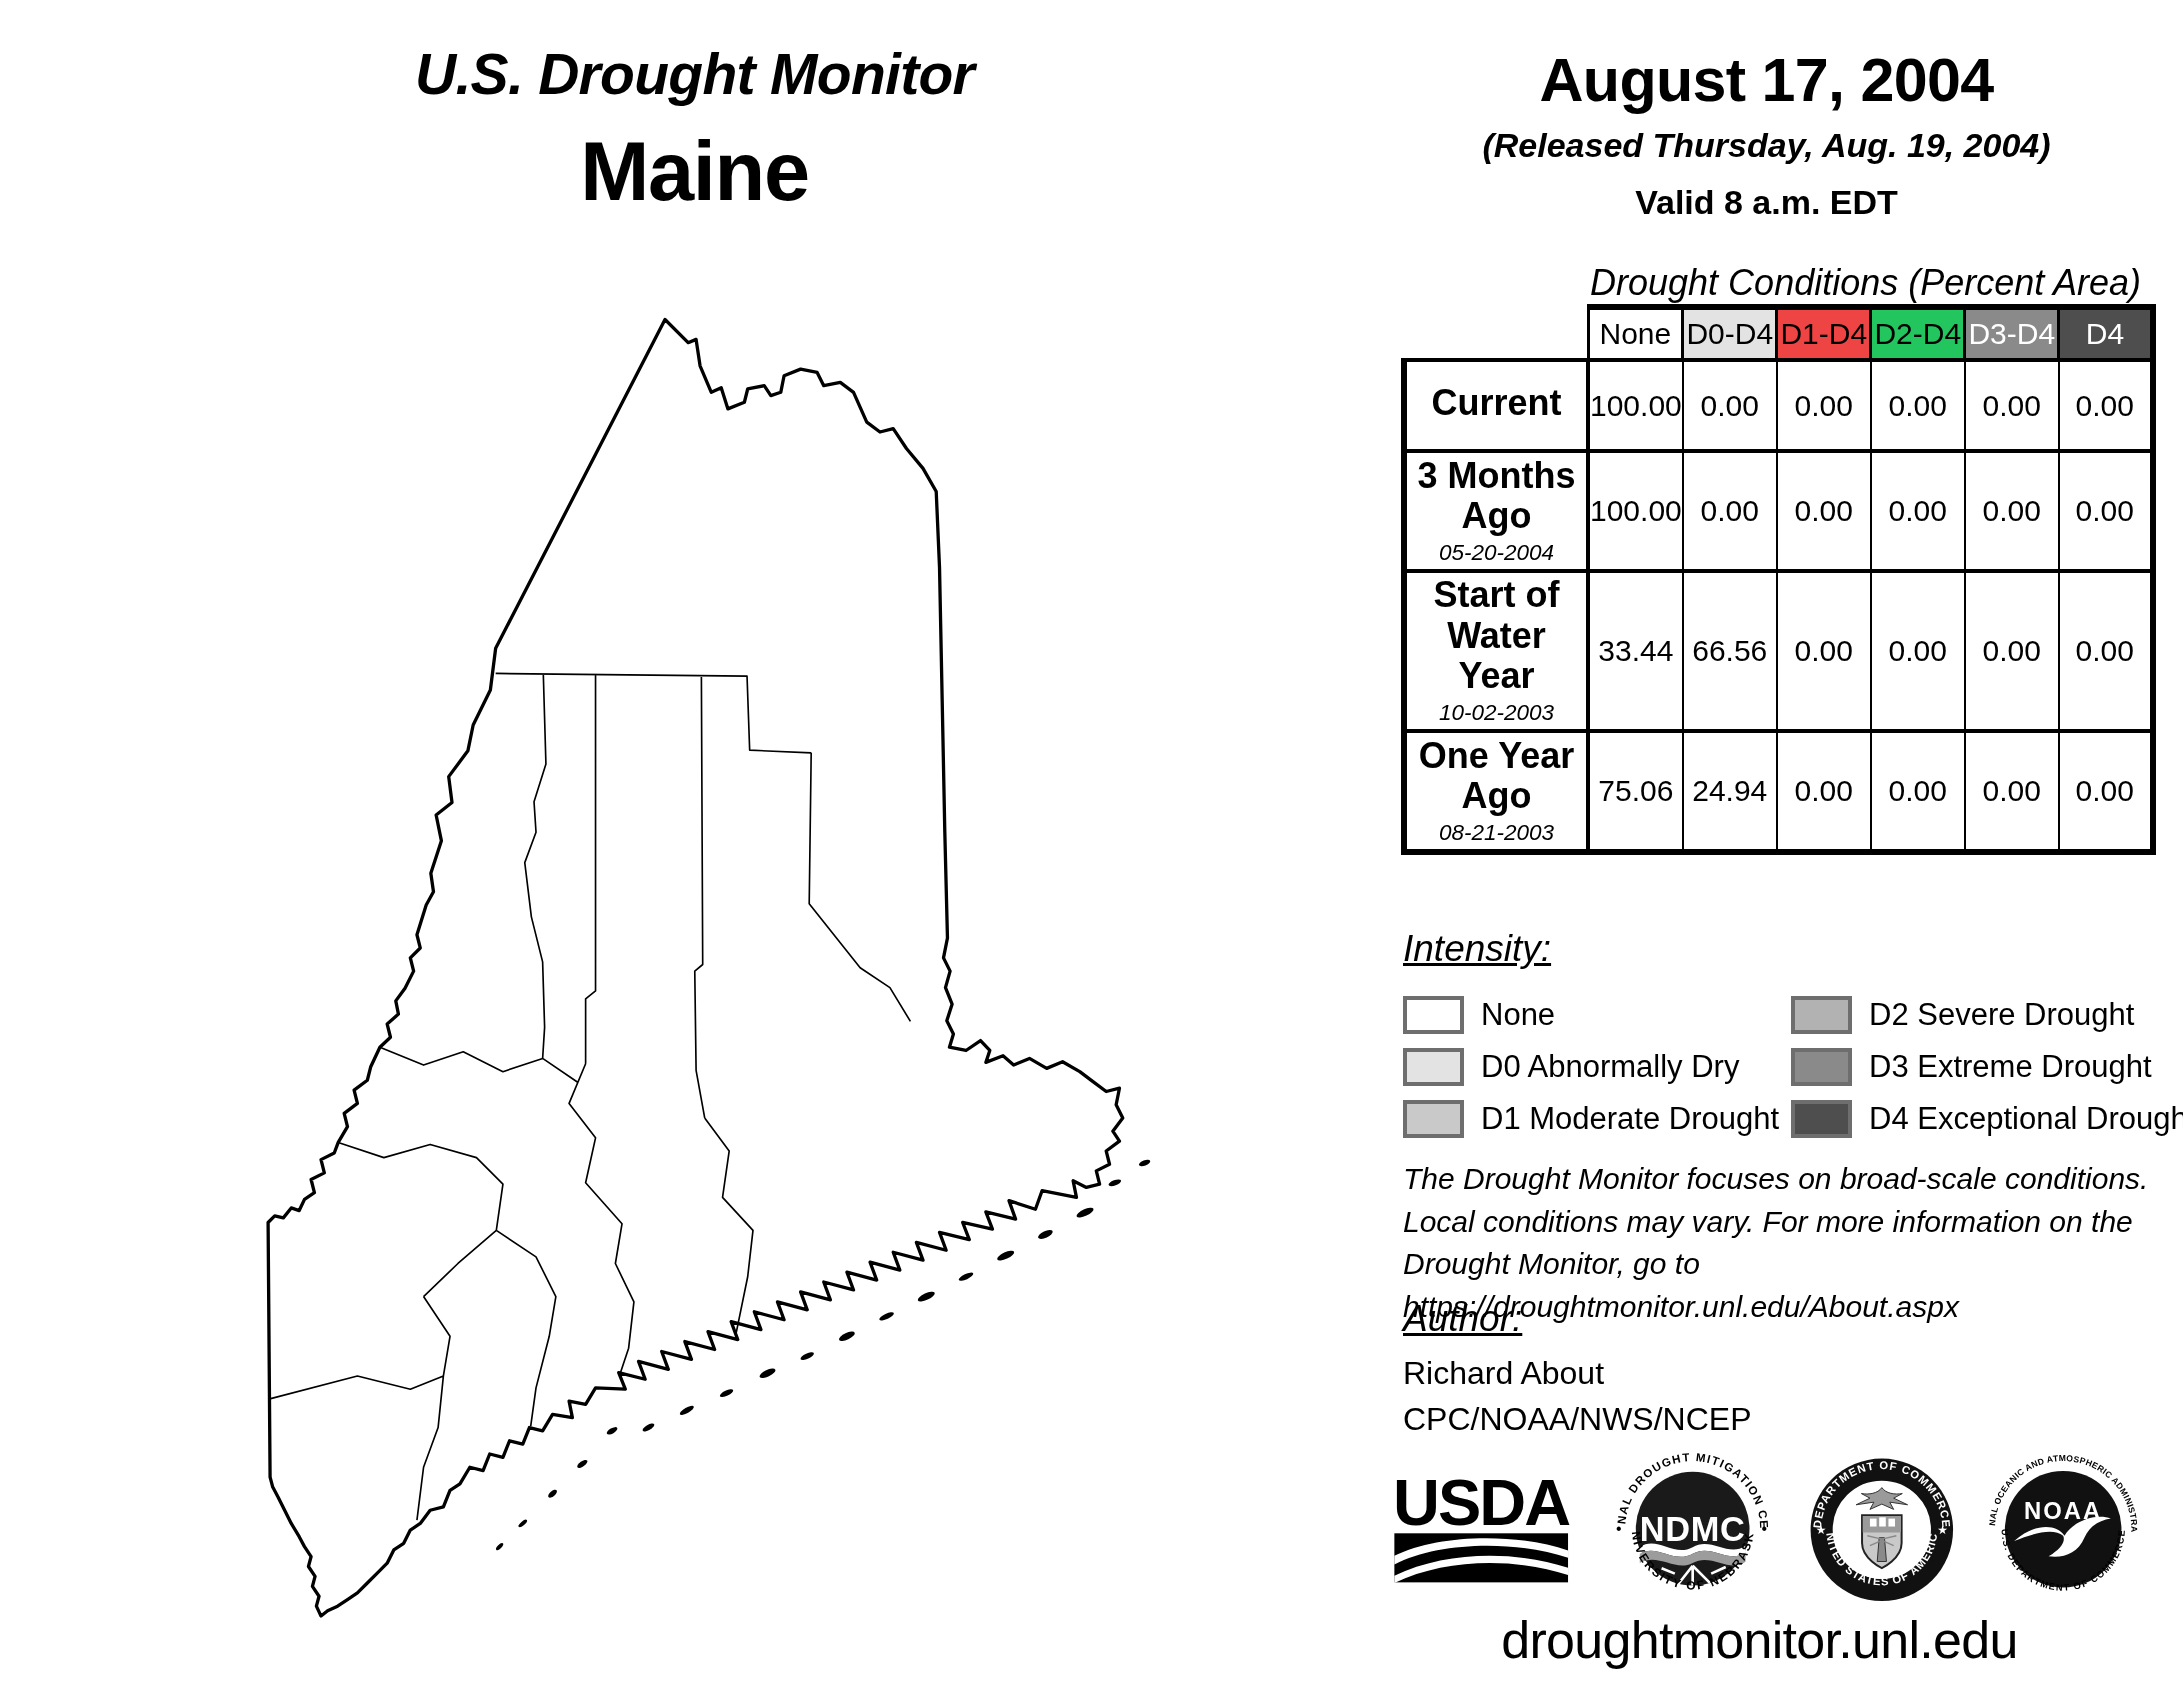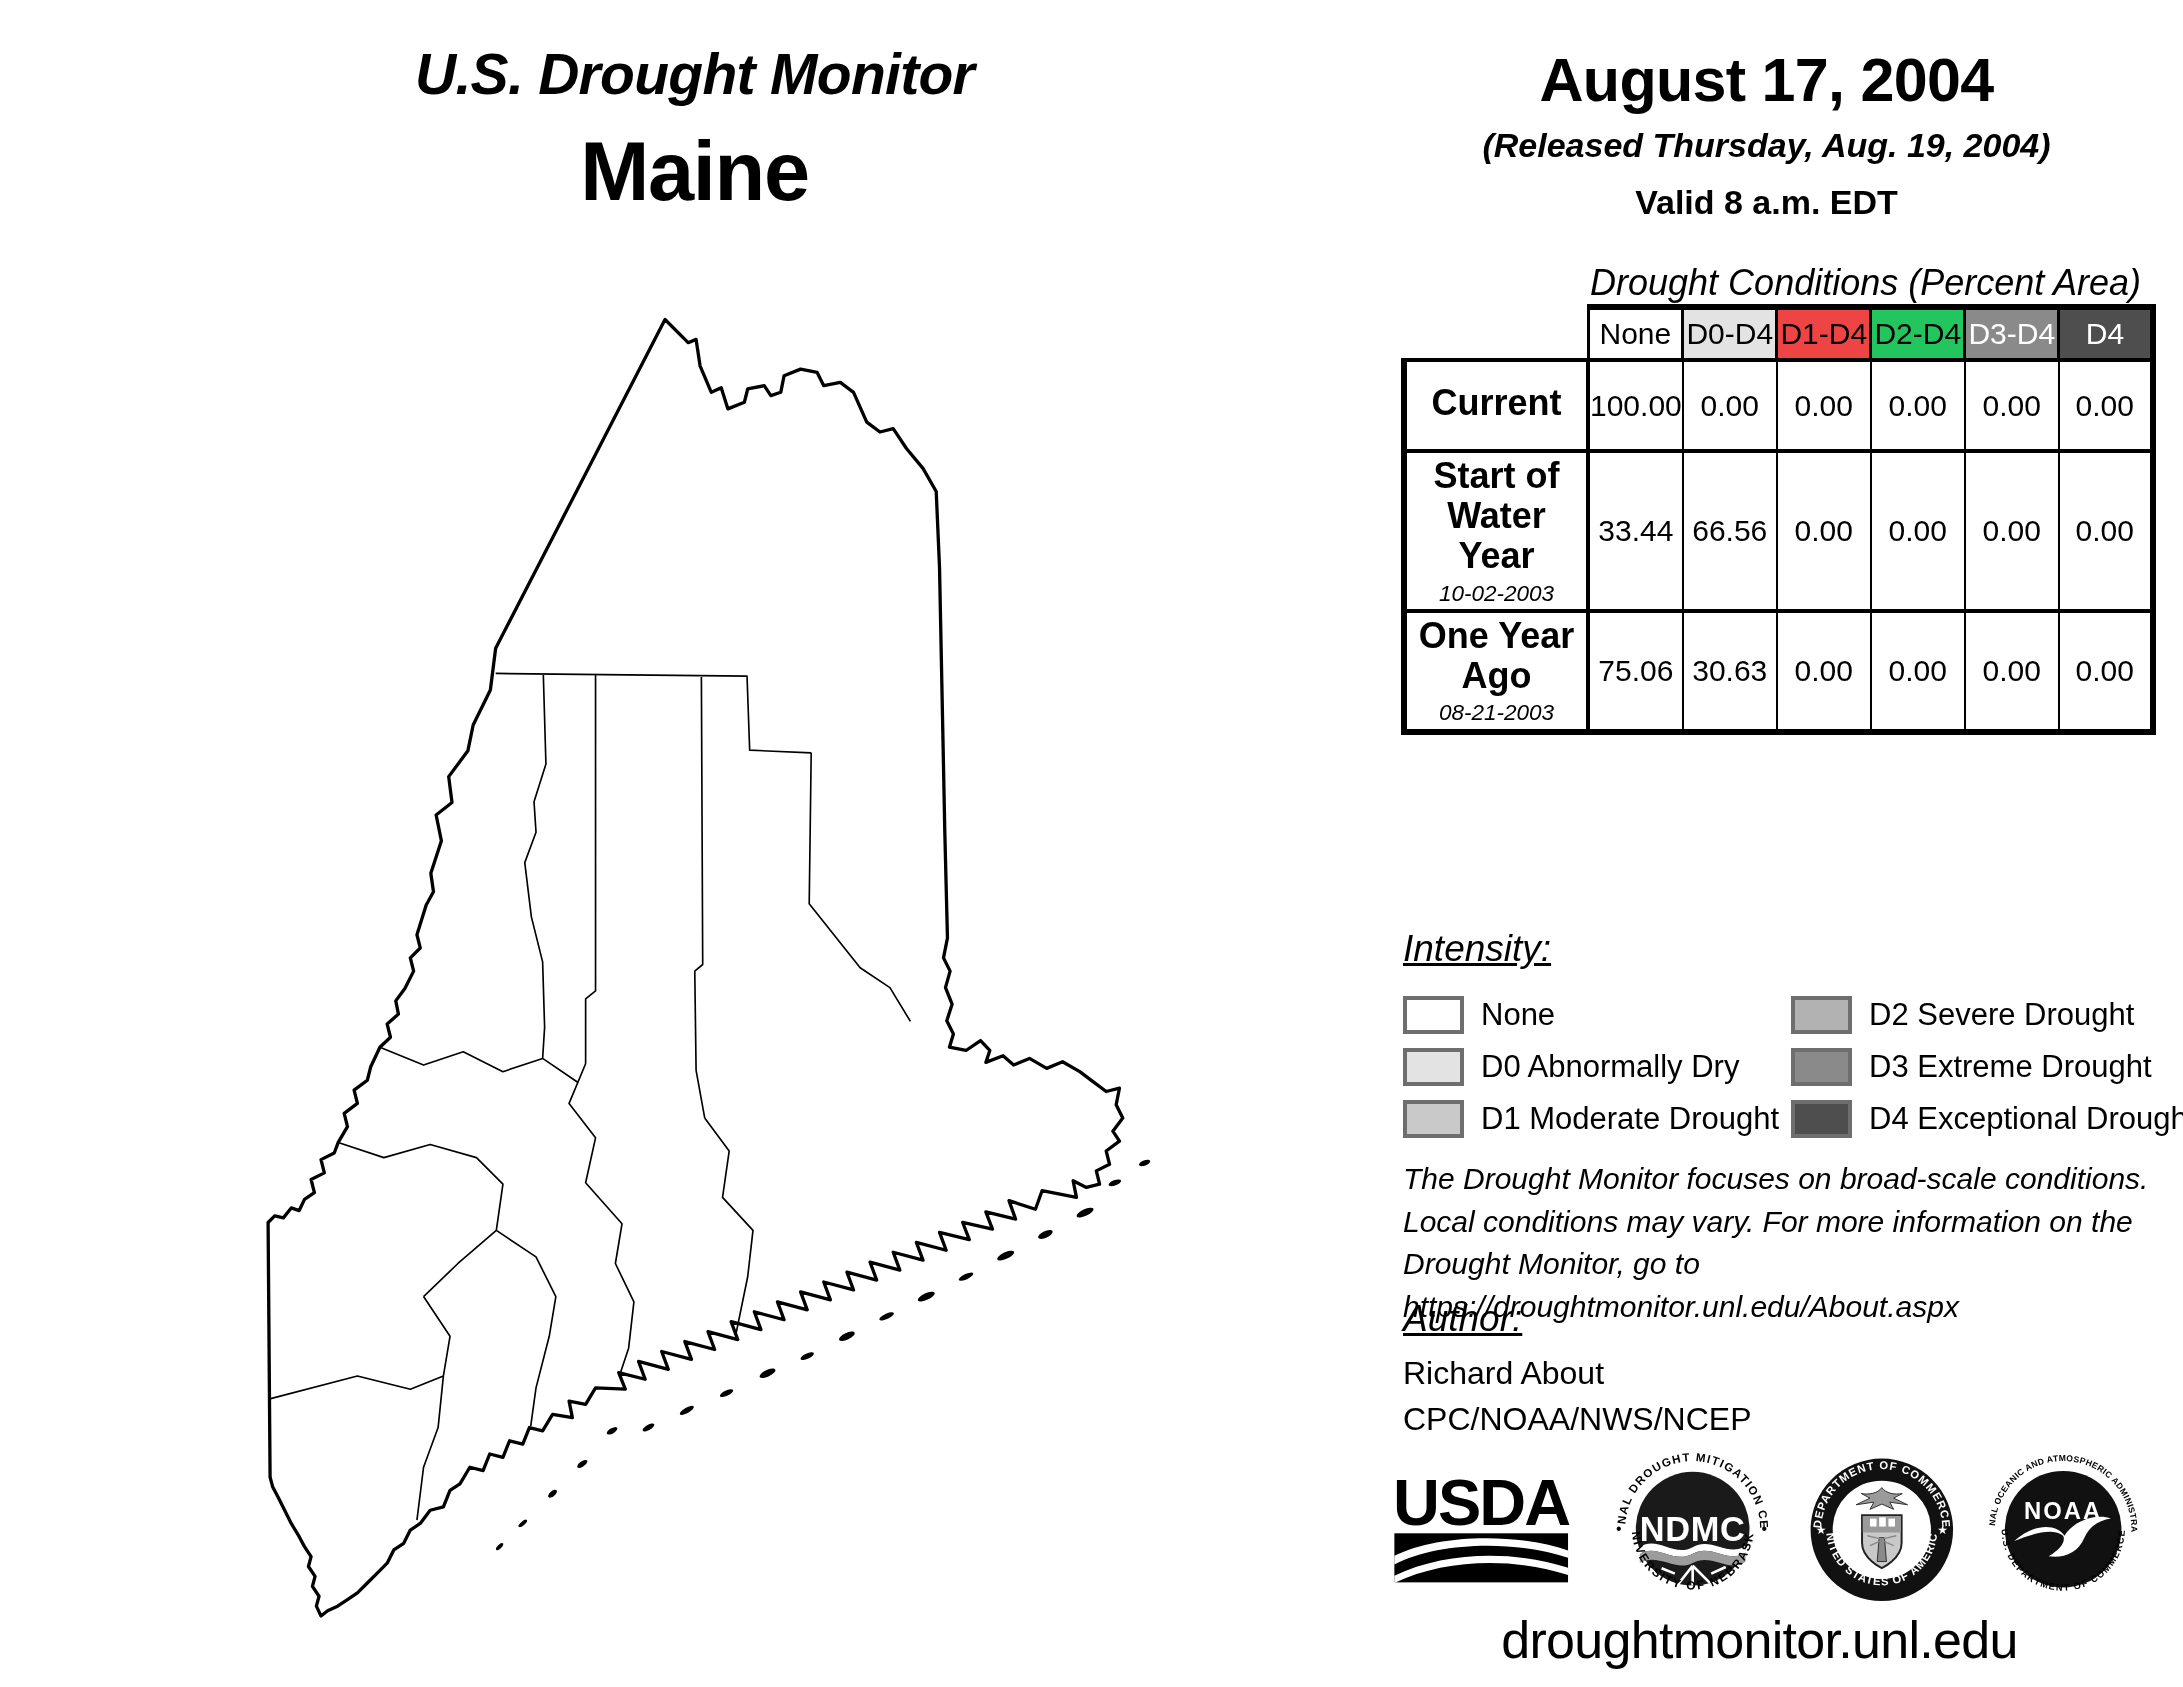--- a/index.html
+++ b/index.html
@@ -162,37 +162,49 @@
       </th>
       <td>100.00</td>
       <td>0.00</td>
       <td>0.00</td>
       <td>0.00</td>
       <td>0.00</td>
       <td class="last">0.00</td>
     </tr>
     <tr>
       <th class="rl">
+        <span class="rlab">3 Months Ago</span>
+          <span class="rdate">05-20-2004</span>
+      </th>
+      <td>100.00</td>
+      <td>0.00</td>
+      <td>0.00</td>
+      <td>0.00</td>
+      <td>0.00</td>
+      <td class="last">0.00</td>
+    </tr>
+    <tr>
+      <th class="rl">
         <span class="rlab">Start of Water Year</span>
           <span class="rdate">10-02-2003</span>
       </th>
       <td>33.44</td>
       <td>66.56</td>
       <td>0.00</td>
       <td>0.00</td>
       <td>0.00</td>
       <td class="last">0.00</td>
     </tr>
     <tr class="lastrow">
       <th class="rl">
         <span class="rlab">One Year Ago</span>
           <span class="rdate">08-21-2003</span>
       </th>
       <td>75.06</td>
-      <td>30.63</td>
+      <td>24.94</td>
       <td>0.00</td>
       <td>0.00</td>
       <td>0.00</td>
       <td class="last">0.00</td>
     </tr>
   </tbody>
 </table>
 
 <div class="abs" id="intensity">
   <div id="intensity-title">Intensity:</div>

